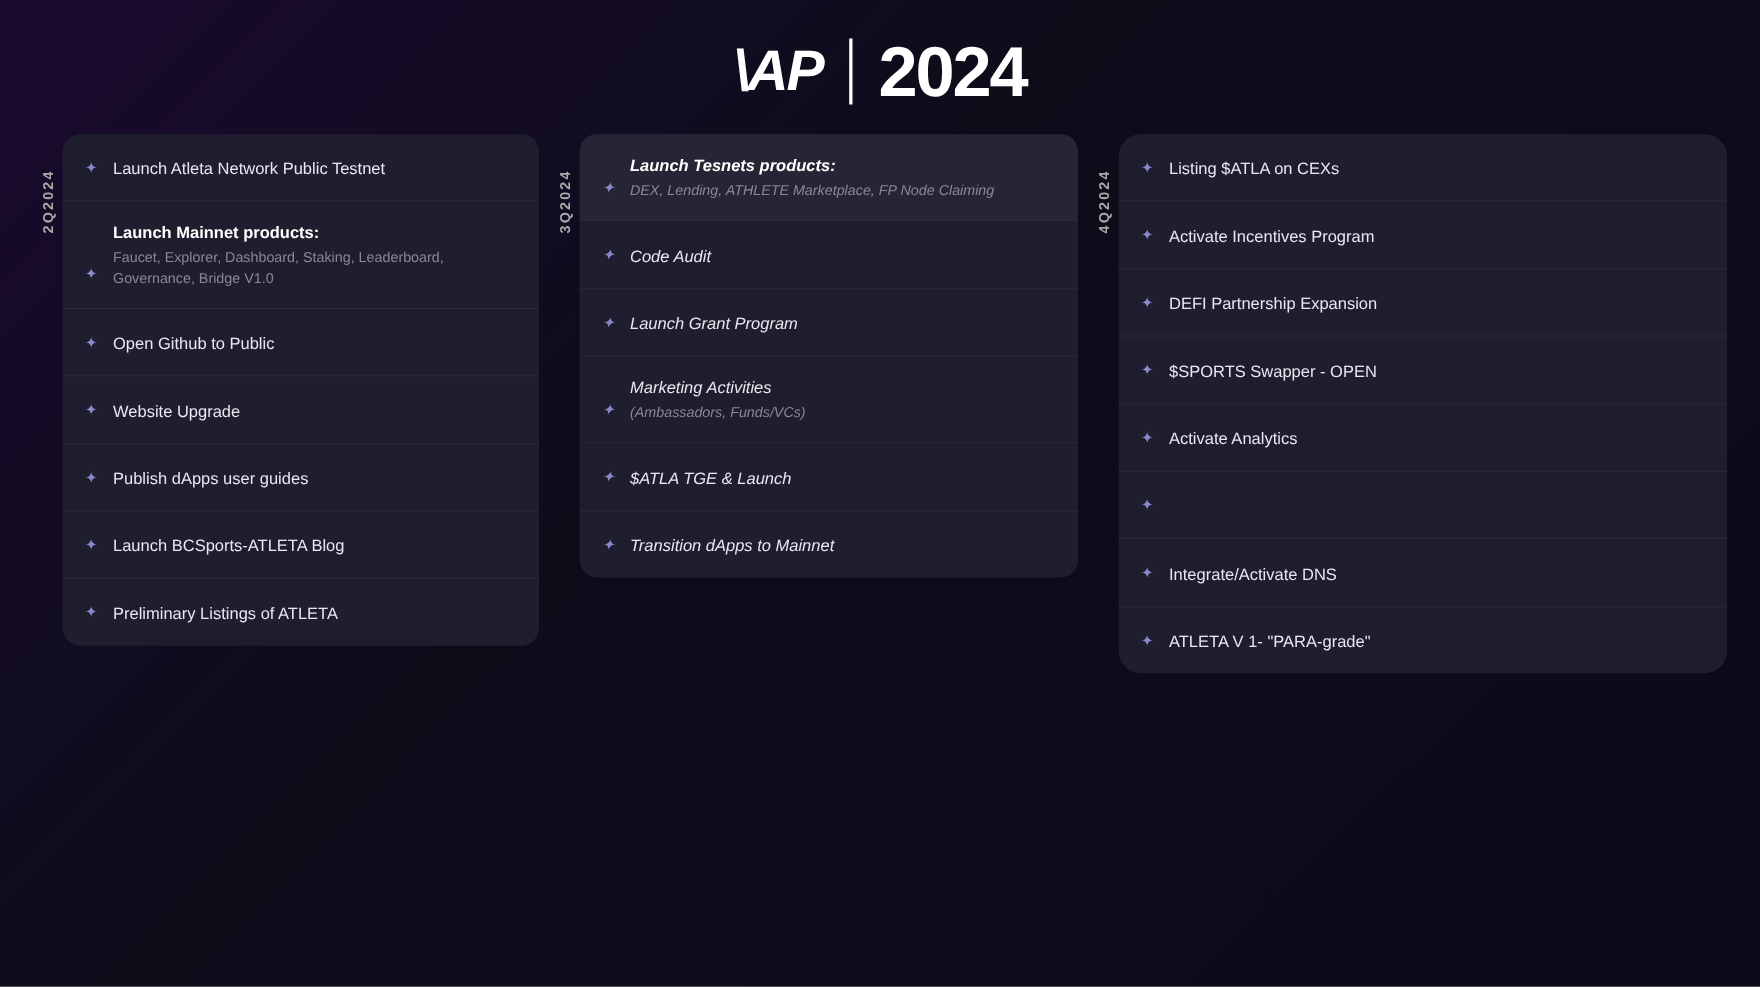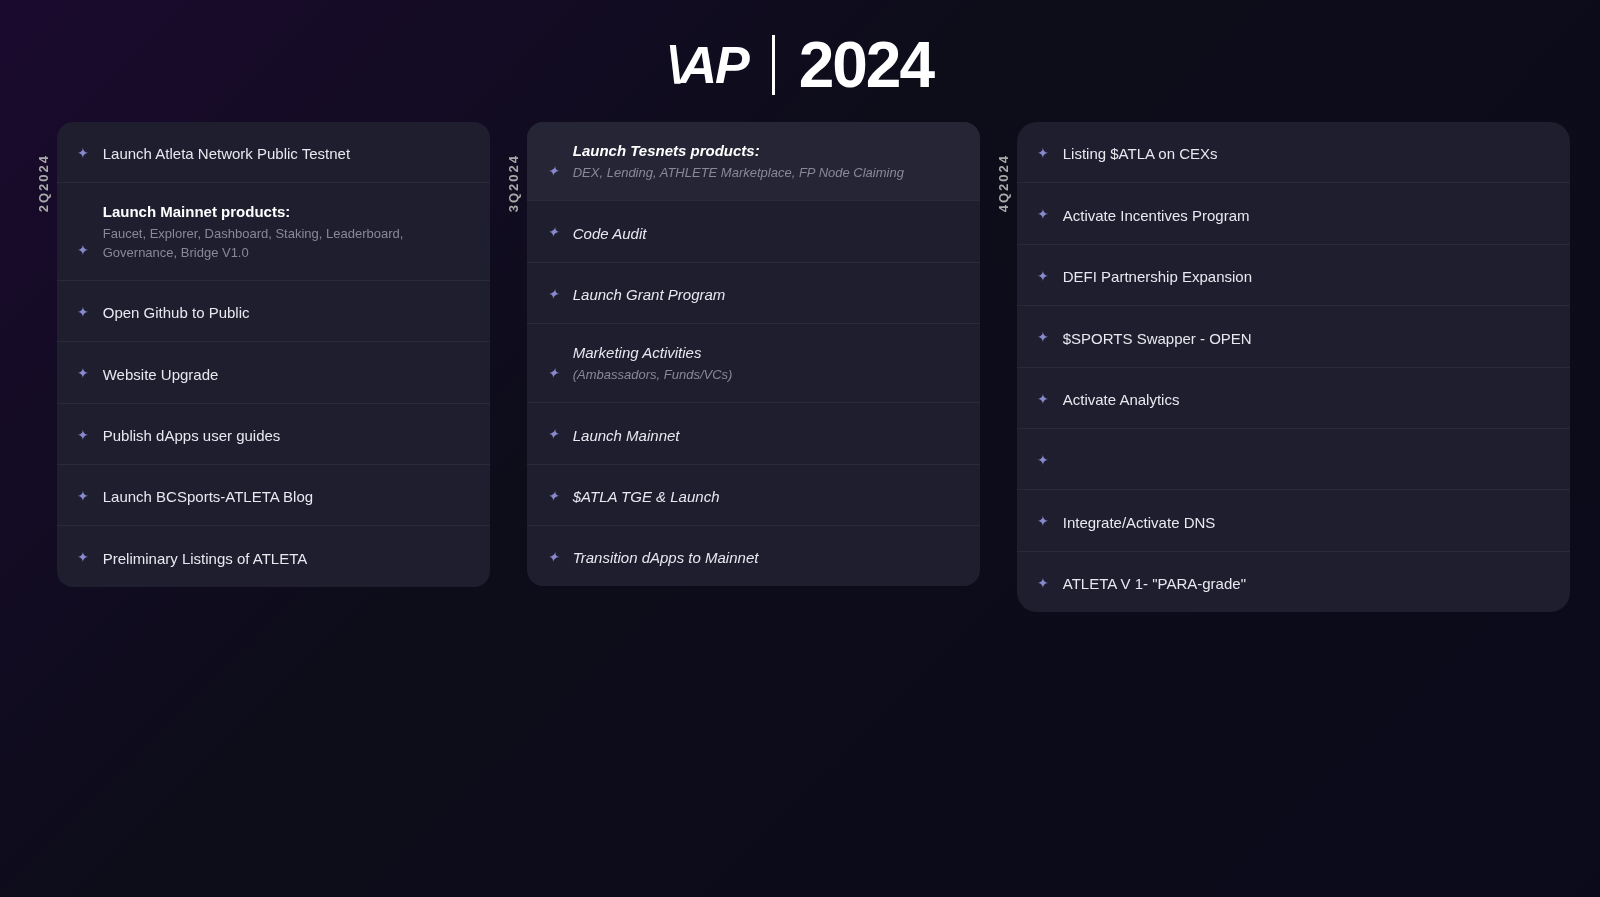--- a/index.html
+++ b/index.html
@@ -248,26 +248,20 @@
         <div class="quarter-item">
           <span class="item-icon snowflake"></span>
           <div class="item-text">
             <div class="item-title">Marketing Activities</div>
             <div class="item-subtitle">(Ambassadors, Funds/VCs)</div>
           </div>
         </div>
         <div class="quarter-item">
           <span class="item-icon snowflake"></span>
           <div class="item-text">
-            <div class="item-title">Launch Mainnet</div>
-          </div>
-        </div>
-        <div class="quarter-item">
-          <span class="item-icon snowflake"></span>
-          <div class="item-text">
             <div class="item-title">$ATLA TGE &amp; Launch</div>
           </div>
         </div>
         <div class="quarter-item">
           <span class="item-icon snowflake"></span>
           <div class="item-text">
             <div class="item-title">Transition dApps to Mainnet</div>
           </div>
         </div>
       </div>

